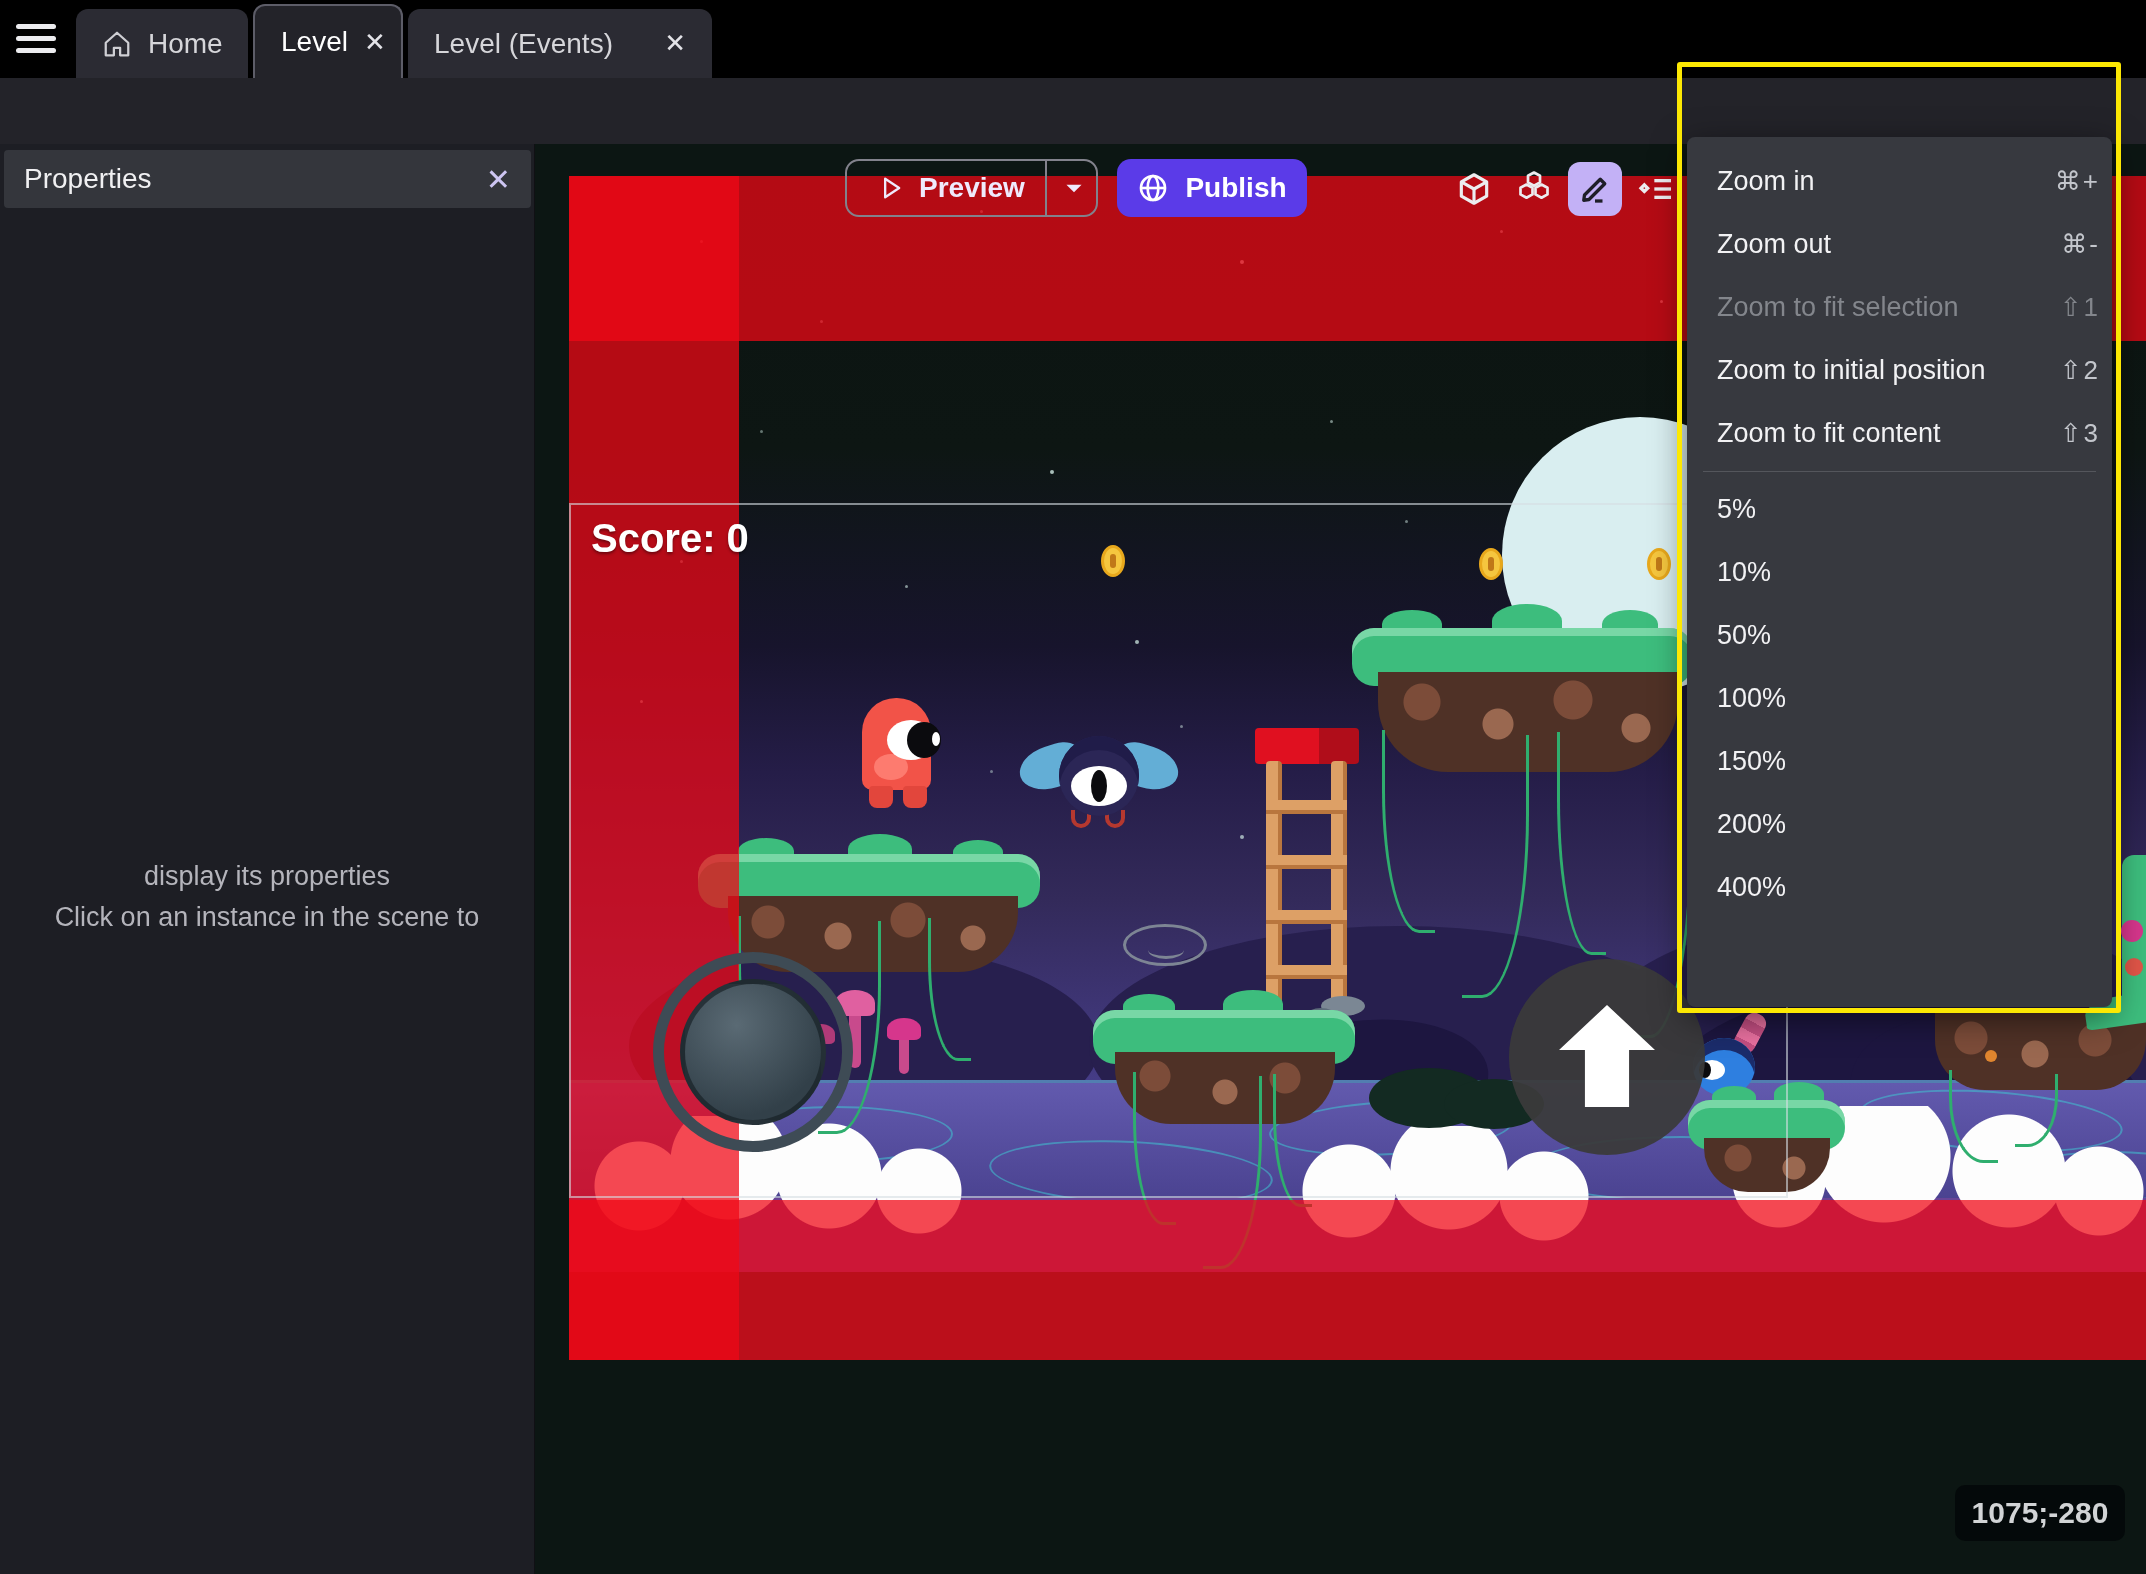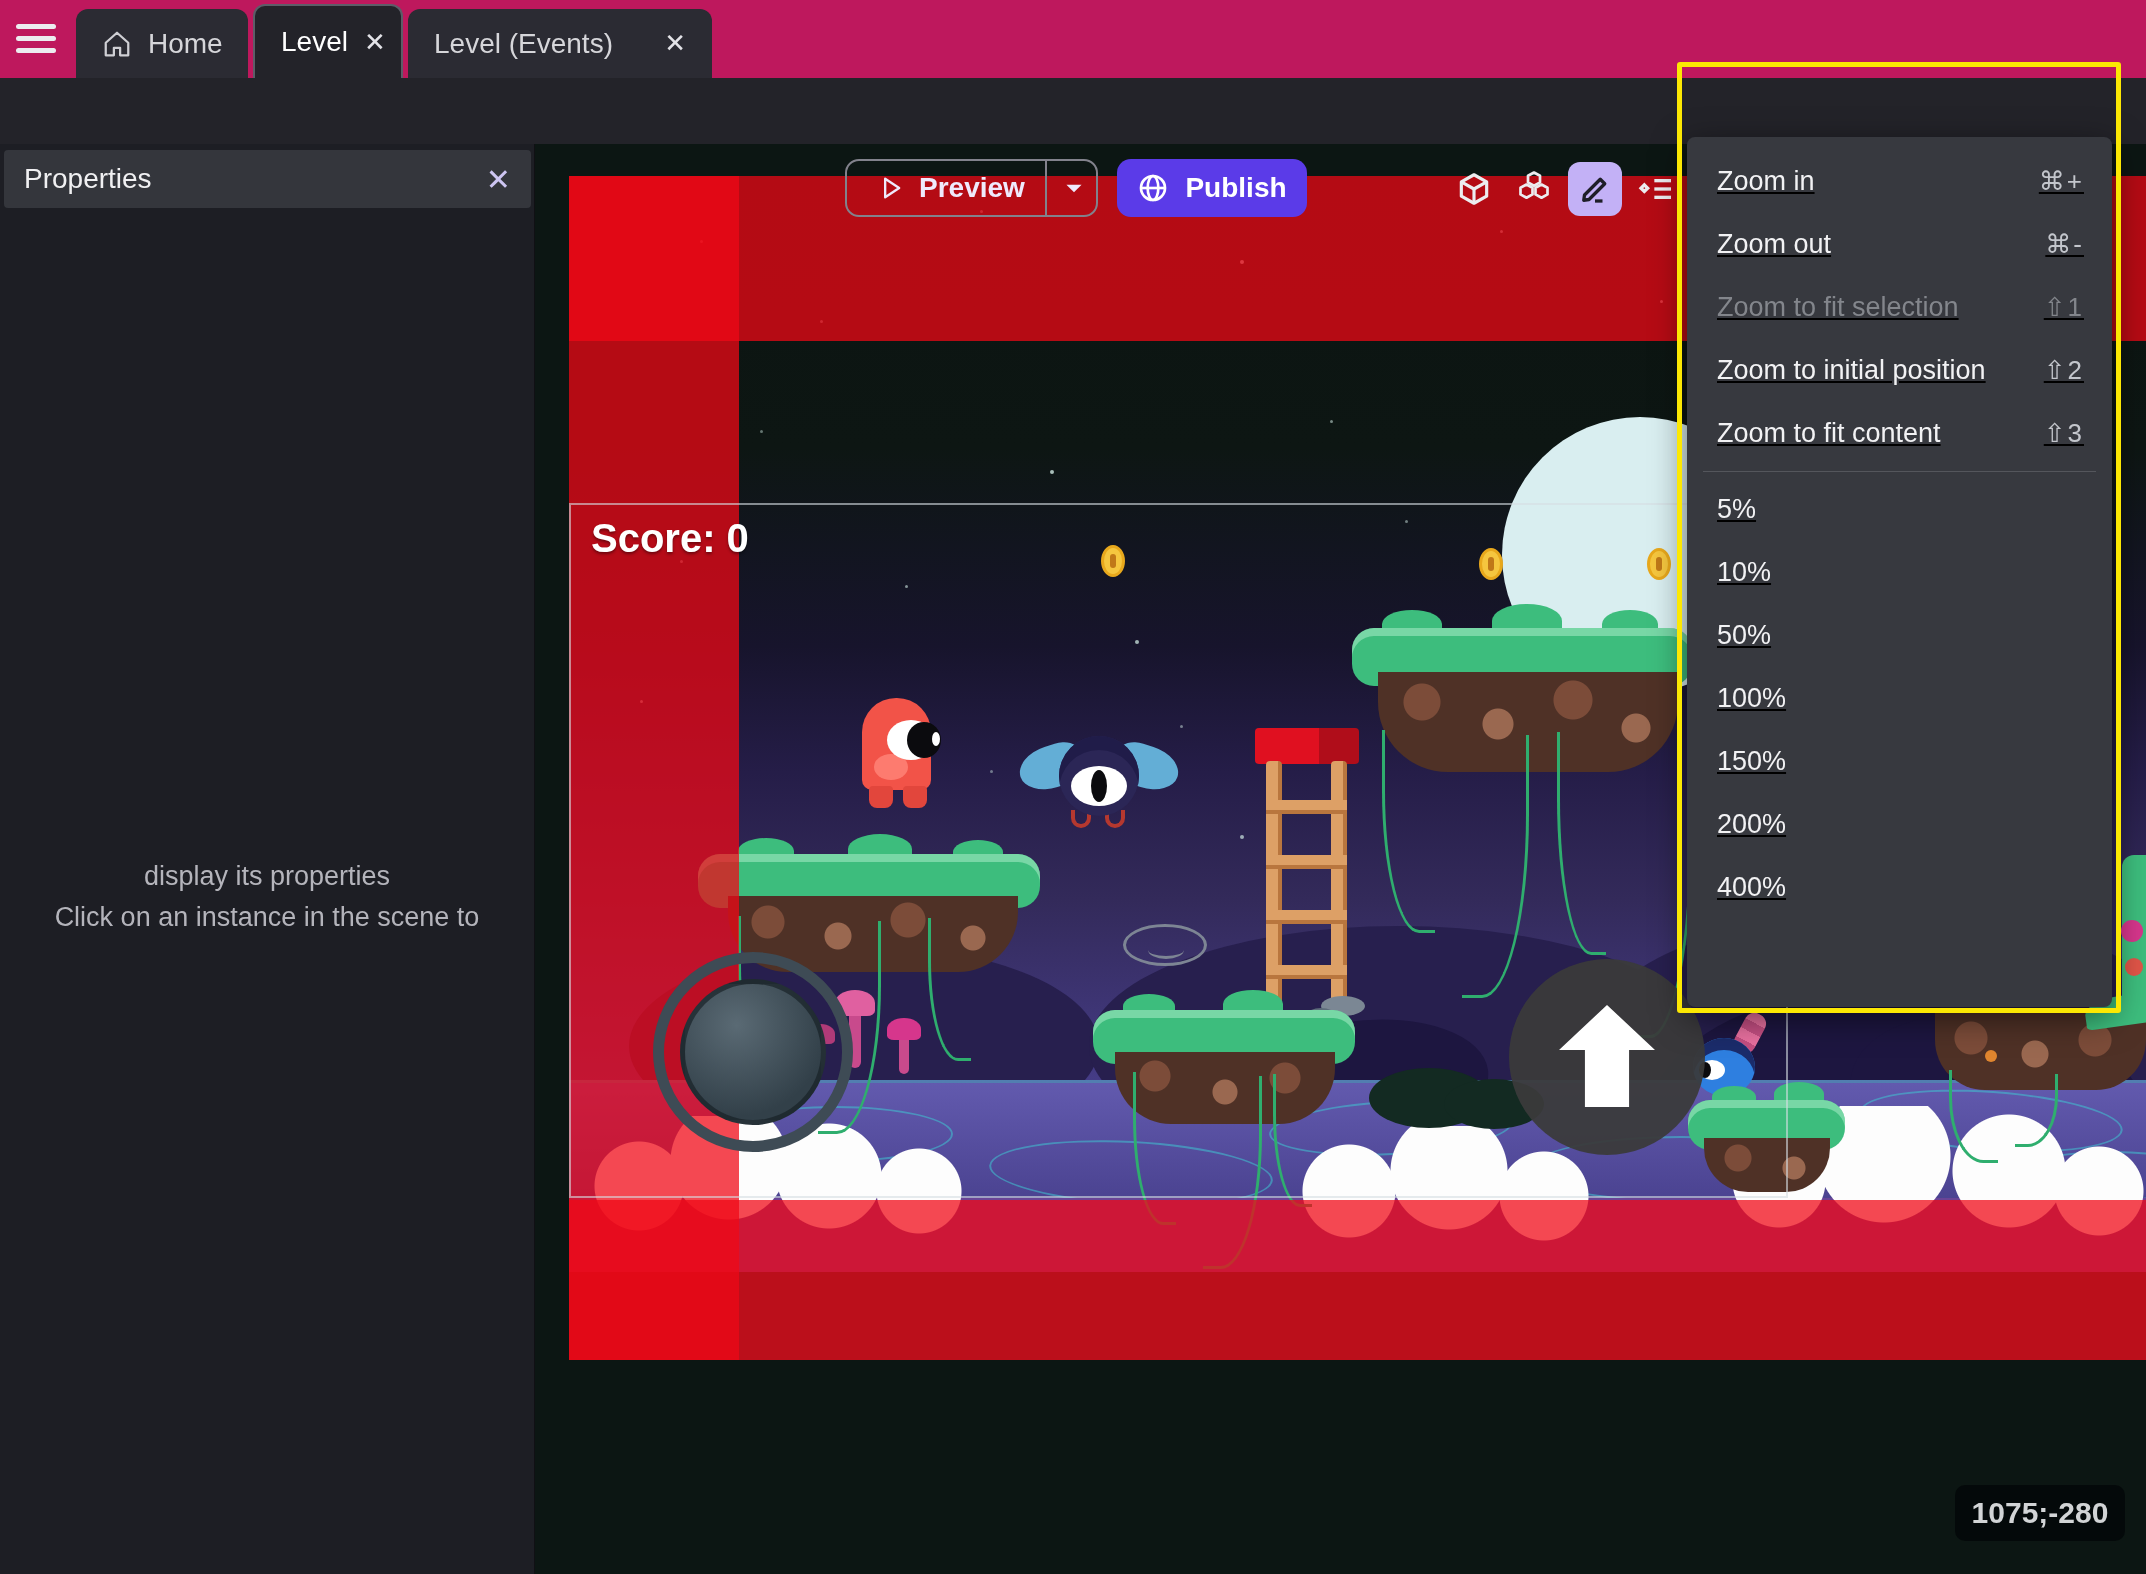--- a/index.html
+++ b/index.html
@@ -1,21 +1,21 @@
 <!DOCTYPE html>
 <html><head>
 <meta charset="utf-8">
 <style>
   html,body{margin:0;padding:0;background:#0c1613;}
   body{font-family:"Liberation Sans","DejaVu Sans",sans-serif;}
   #app{position:relative;width:2146px;height:1574px;overflow:hidden;background:#0c1613;}
   .abs{position:absolute;}
   svg{display:block;}
   
-  #topbar{left:0;top:0;width:2146px;height:78px;background:#be185d;z-index:10;}
+  #topbar{left:0;top:0;width:2146px;height:78px;background:#000000;z-index:10;}
   .tab{top:9px;height:69px;border-radius:12px 12px 0 0;display:flex;align-items:center;gap:16px;
        padding:0 26px;box-sizing:border-box;color:#d6d6da;font-size:28px;}
   .tab.plain{background:#2b2b33;}
   .tab.active{top:4px;height:74px;background:#232329;border:2px solid #5d5d68;border-bottom:none;color:#fff;}
   .tabclose{font-size:26px;color:#e3e3e8;cursor:pointer;}
   #toolbar{left:0;top:78px;width:2146px;height:66px;background:#232329;z-index:10;}
   .tbico{top:89px;width:44px;height:44px;display:flex;align-items:center;justify-content:center;}
   .vsep{top:88px;width:2px;height:46px;background:#3c3c45;}
   #preview-btn{left:845px;top:81px;width:253px;height:58px;border:2px solid #82828c;border-radius:14px;
        box-sizing:border-box;display:flex;align-items:center;color:#efeafc;}
@@ -51,21 +51,21 @@
   
   #joy-outer{left:118px;top:808px;width:200px;height:200px;border:11px solid #3e4b55;border-radius:50%;box-sizing:border-box;z-index:8;}
   #joy-inner{left:145px;top:835px;width:146px;height:146px;border-radius:50%;z-index:8;
        background:radial-gradient(circle at 38% 30%,#5a6a74,#324049 72%);border:5px solid rgba(22,30,36,.65);box-sizing:border-box;}
   #up-btn{left:974px;top:815px;width:196px;height:196px;border-radius:50%;background:rgba(58,58,58,.94);z-index:8;}
   #up-arrow{left:50px;top:46px;width:96px;height:102px;background:#fff;
        clip-path:polygon(50% 0,100% 44%,73% 44%,73% 100%,27% 100%,27% 44%,0 44%);}
   
   #zoom-menu{left:1687px;top:137px;width:425px;height:870px;background:#37393f;border-radius:8px;z-index:40;
        box-shadow:0 10px 34px rgba(0,0,0,.55);padding-top:13px;box-sizing:border-box;}
-  .mrow{height:63px;display:flex;align-items:center;justify-content:space-between;padding:0 28px 0 30px;text-decoration:underline;}
+  .mrow{height:63px;display:flex;align-items:center;justify-content:space-between;padding:0 12px 0 30px;}
   .mrow .l{color:#f2f2f4;font-size:27px;}
   .mrow .s{color:#c3c6cc;font-size:26px;letter-spacing:2px;}
   .mrow.dis .l,.mrow.dis .s{color:#83868c;}
   .mdiv{height:1px;background:#54565c;margin:6px 16px;}
   #hlbox{left:1677px;top:62px;width:444px;height:951px;border:5px solid #fce803;border-radius:3px;z-index:60;box-sizing:border-box;}
 </style>
 </head>
 <body>
 
 <div id="app">

